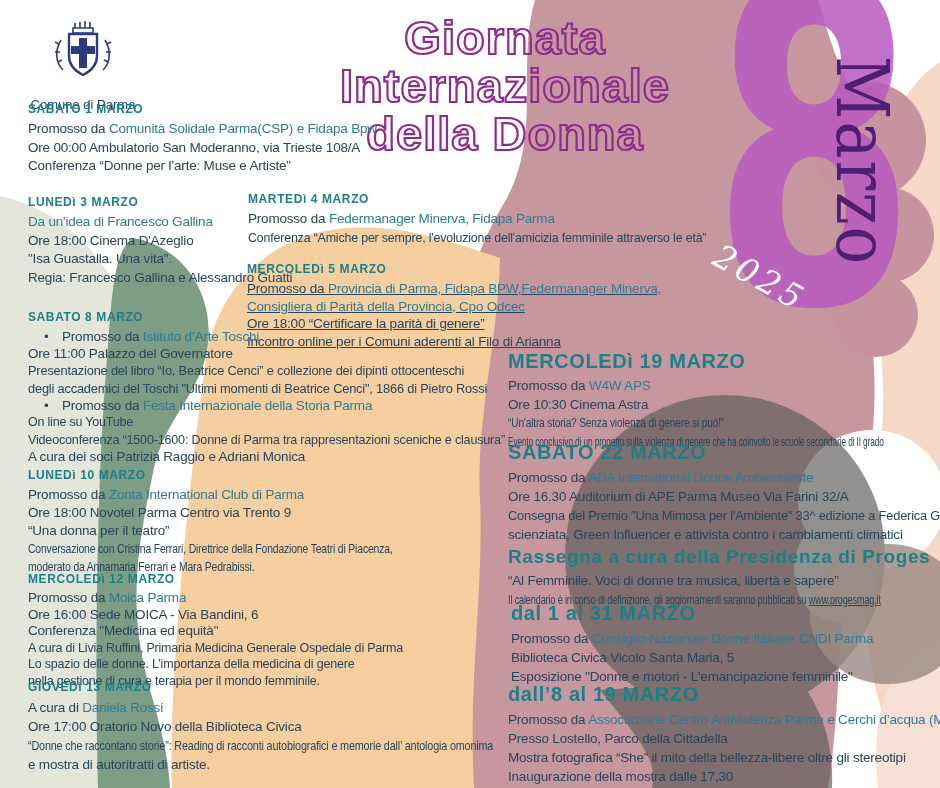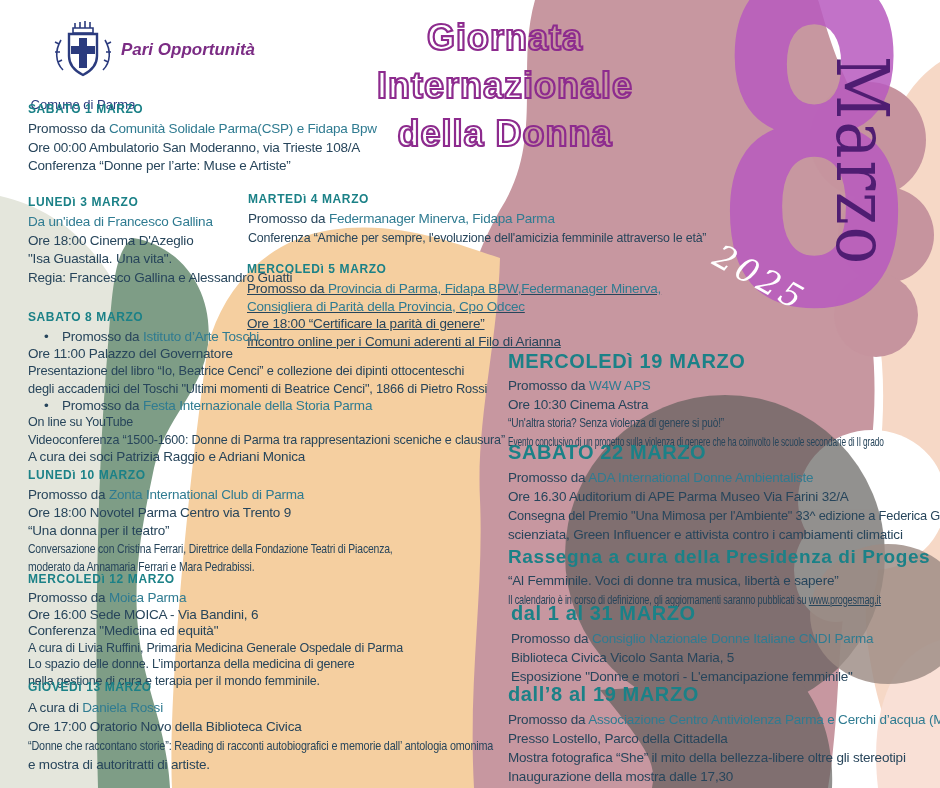--- a/index.html
+++ b/index.html
@@ -18,21 +18,21 @@
     font-family:"DejaVu Serif",serif;font-style:italic;font-size:33px;color:#ffffff;
     letter-spacing:4px;transform:rotate(29deg);}
 
   
   .logo-wrap{position:absolute;left:28px;top:20px;z-index:3;width:110px;text-align:center;}
   .logo-caption{font-family:Liberation Sans, sans-serif;font-size:13px;color:#2b3b7e;margin-top:9px;}
   .curator{position:absolute;left:88px;top:38px;z-index:3;width:200px;text-align:center;
     font-style:italic;font-weight:bold;font-size:17px;color:#7b2c84;line-height:23px;}
 
   .main-title{position:absolute;left:290px;top:14px;width:430px;z-index:3;
-    text-align:center;font-weight:bold;font-size:36px;line-height:48px;letter-spacing:1px;
+    text-align:center;font-weight:bold;font-size:47px;line-height:48px;letter-spacing:1px;
     color:transparent;-webkit-text-stroke:2.2px #8d2b8e;}
 
   
   .section{position:absolute;z-index:3;width:470px;}
   .section h3{margin:0 0 4px 0;font-size:12px;font-weight:bold;color:#1b8187;letter-spacing:.6px;}
   .section.big h3{font-size:20px;letter-spacing:.6px;}
   #sec-rass h3{font-size:19px;}
   .line{font-size:13.5px;line-height:18.5px;color:#27455b;letter-spacing:-0.2px;position:relative;white-space:nowrap;}
   .line .seg.d{color:#27455b;}
   .line .seg.t{color:#2f7b91;}
@@ -105,21 +105,20 @@
       <path d="M14,20 C8,30 8,42 16,50 M58,20 C64,30 64,42 56,50"></path>
       <path d="M12,24 l-4,-2 M13,32 l-5,0 M15,40 l-4,2 M60,24 l4,-2 M59,32 l5,0 M57,40 l4,2"></path>
     </g>
     <path d="M22,14 L50,14 L50,36 C50,46 42,52 36,55 C30,52 22,46 22,36 Z" fill="#ffffff" stroke="#2b3b7e" stroke-width="2.4"></path>
     <path d="M32,18 L40,18 L40,26 L48,26 L48,34 L40,34 L40,48 L32,48 L32,34 L24,34 L24,26 L32,26 Z" fill="#2b3b7e"></path>
   </svg>
   <div class="logo-caption">Comune di Parma</div>
 </div>
 
 <div class="curator">
-  <div>Pari Opportunità</div>
 </div>
 
 <div class="main-title">
   <div>Giornata</div>
   <div>Internazionale</div>
   <div>della Donna</div>
 </div>
 
 <div id="sections-layer">
     <div class="section" id="sec-sab1">

